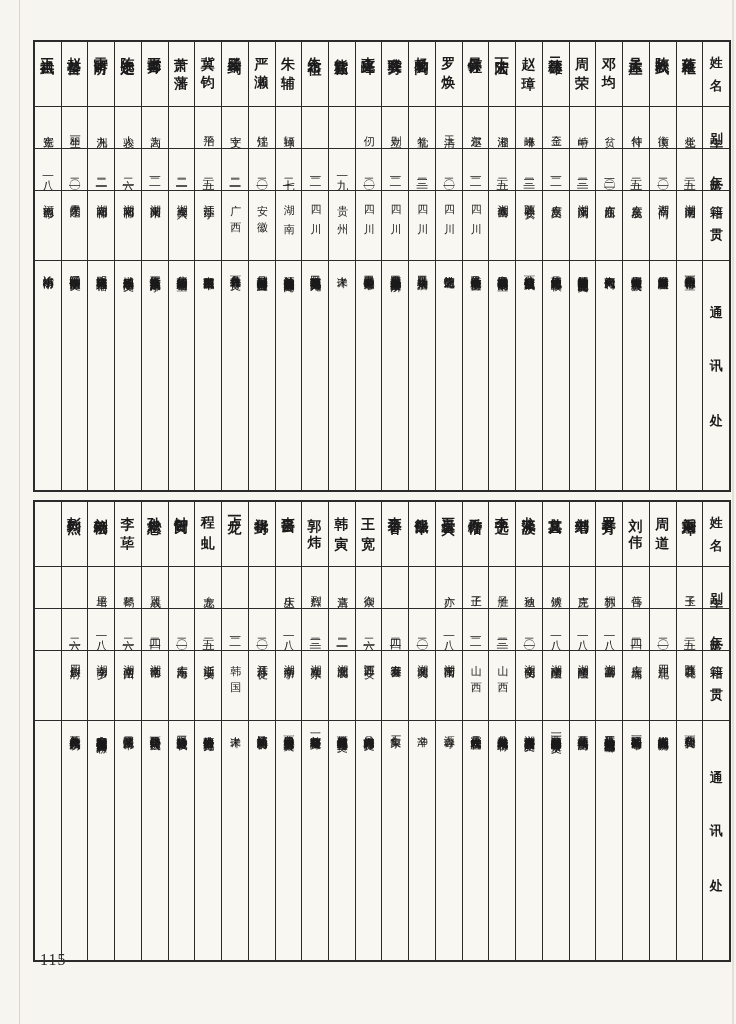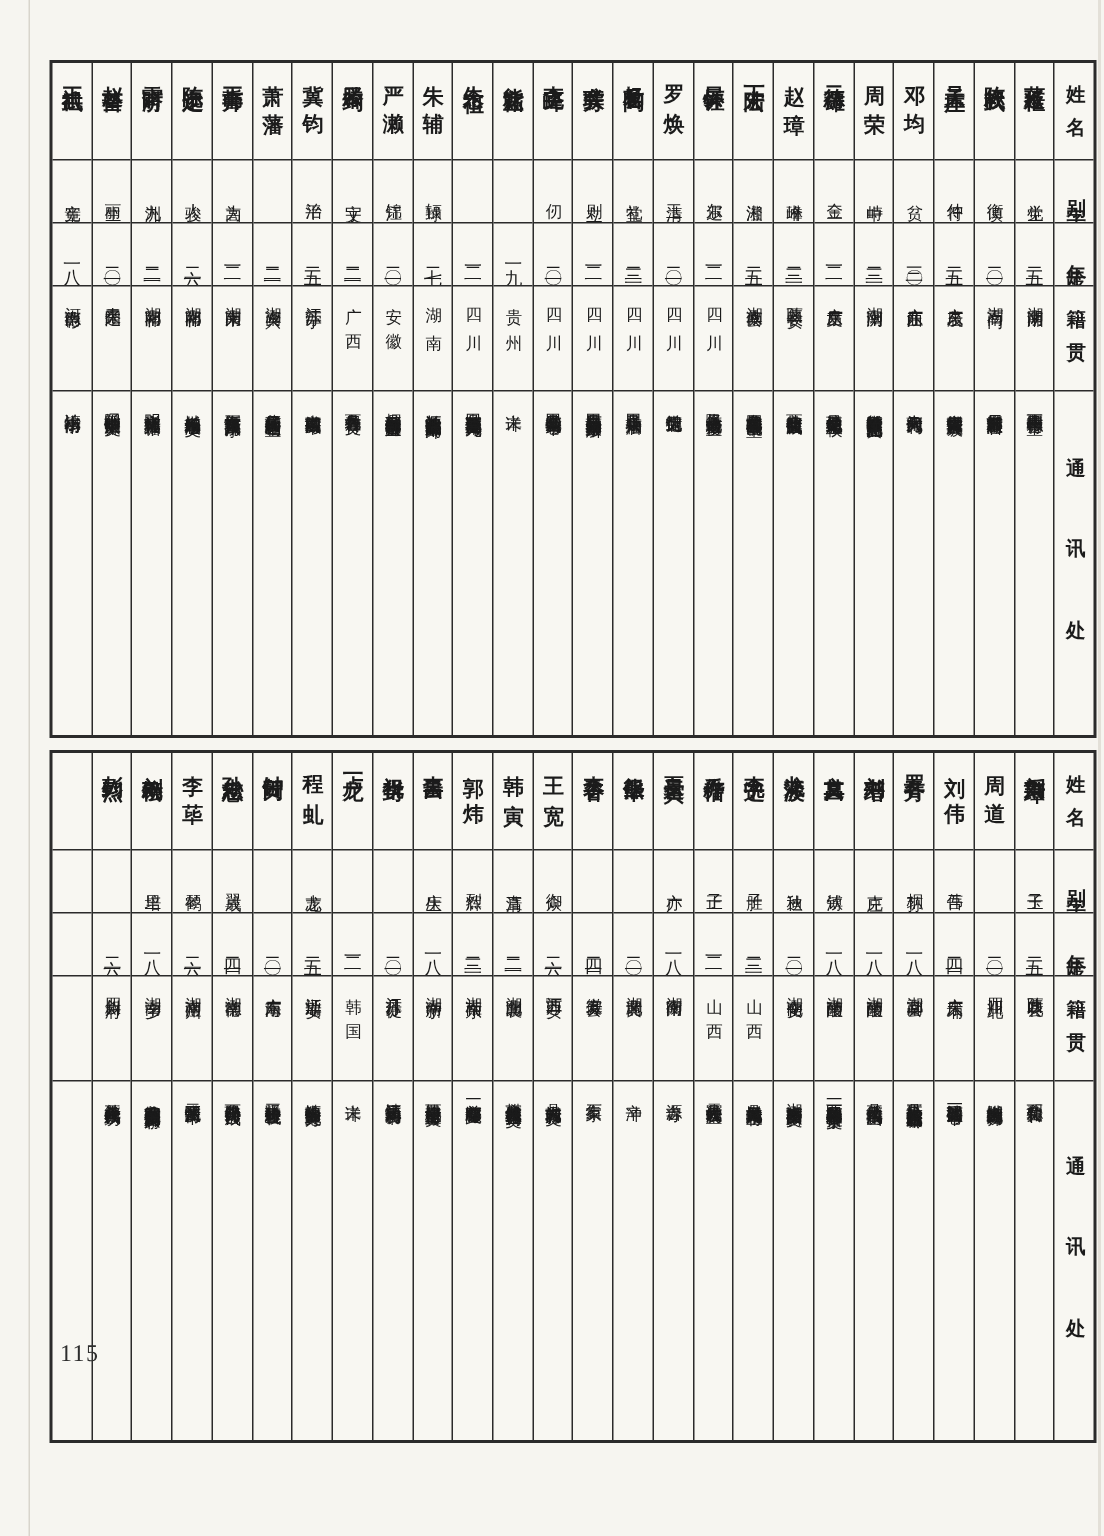--- a/index.html
+++ b/index.html
@@ -38,21 +38,21 @@
 
   .header-col .cell{font-weight:bold;font-size:13px;}
   .header-col .name-cell .v{letter-spacing:1.7em;}
   .header-col .courtesy-cell .v{letter-spacing:0.4em;}
   .header-col .age-cell .v{letter-spacing:0.25em;}
   .header-col .origin-cell .v{letter-spacing:1.7em;}
   .header-col .address-cell{align-items:center;padding-top:0;}
   .header-col .address-cell .v{letter-spacing:4.2em;}
 
   .page-number{
-    position:absolute;left:40px;top:894px;
+    position:absolute;left:40px;top:951px;
     font-family:"Liberation Serif","DejaVu Serif",serif;
     font-size:16px;color:#2e2e2e;letter-spacing:1px;
   }
 </style>
 </head>
 <body>
 
 <div class="page-edge-left"></div>
 <div class="page-edge-right"></div>
 

